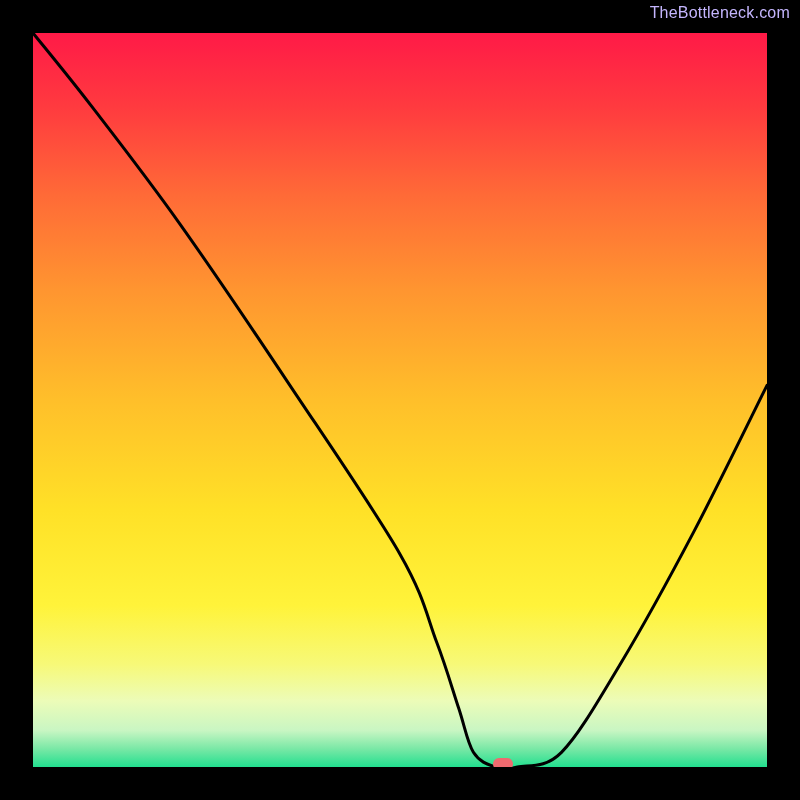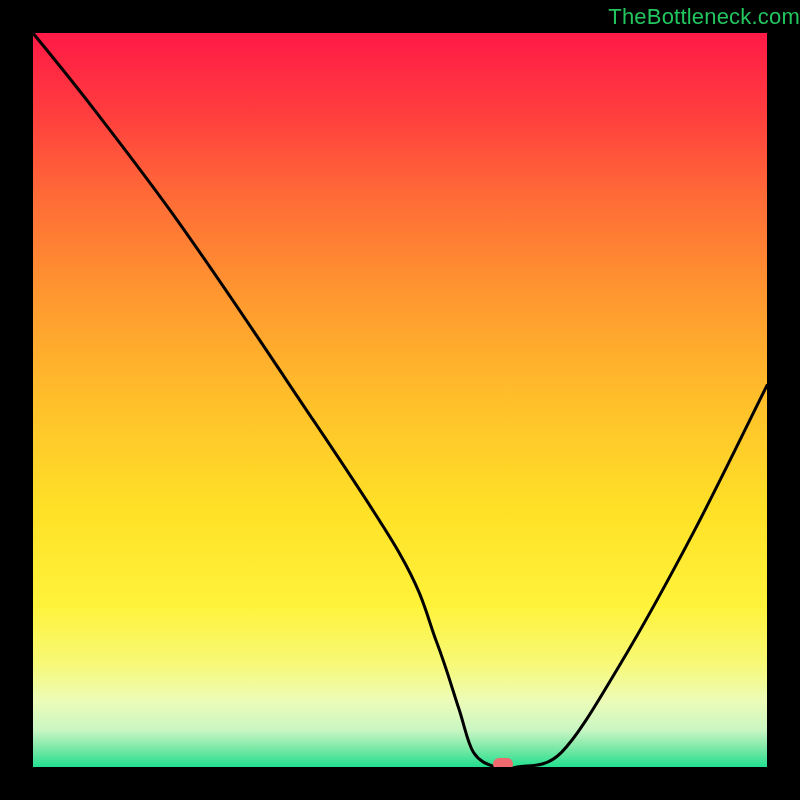--- a/index.html
+++ b/index.html
@@ -13,23 +13,23 @@
   }
   .frame {
     position: relative;
     width: 800px;
     height: 800px;
     background: #000;
   }
   .watermark {
     position: absolute;
     top: 4px;
-    right: 0;
-    color: #22c55e;
-    font-size: 22px;
+    right: 10px;
+    color: #c4b5fd;
+    font-size: 16px;
     letter-spacing: 0.2px;
     font-weight: 500;
     z-index: 5;
   }
   .plot-area {
     position: absolute;
     left: 33px;
     top: 33px;
     width: 734px;
     height: 734px;

